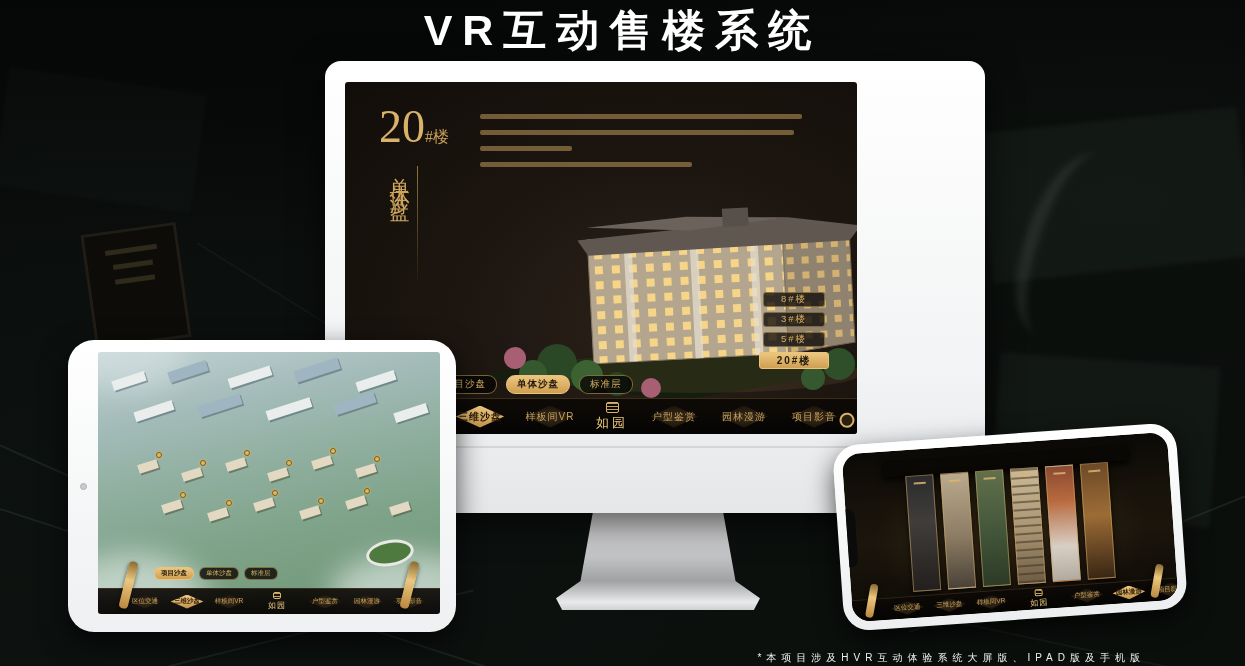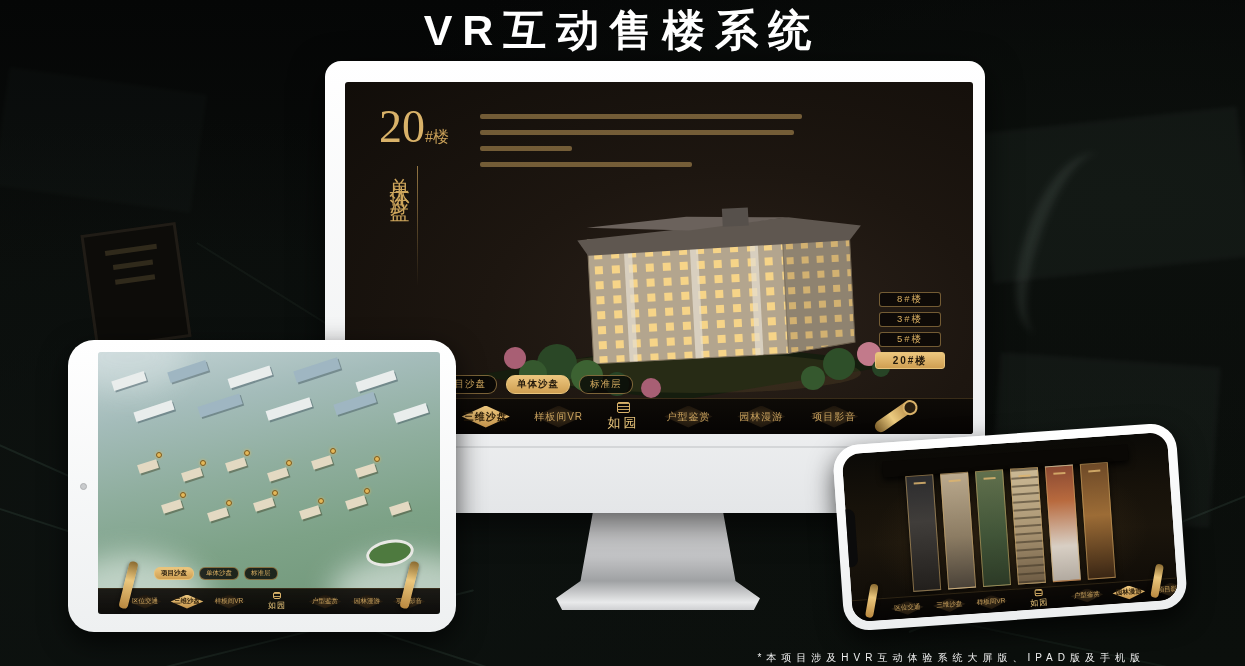--- a/index.html
+++ b/index.html
@@ -29,21 +29,21 @@
       transform:rotate(18deg);filter:blur(3px);}
   
   .page-title{position:absolute;top:2px;left:0;right:0;text-align:center;
       color:#ffffff;font-size:43px;font-weight:700;letter-spacing:10px;z-index:2;}
   .footnote{position:absolute;right:100px;bottom:1px;color:#f0f0f0;font-size:10px;
       letter-spacing:5px;z-index:6;}
   
   .monitor{position:absolute;left:325px;top:61px;width:660px;height:452px;z-index:1;
       background:linear-gradient(180deg,#ffffff 0%,#f2f3f4 70%,#e4e6e8 100%);
       border-radius:16px;box-shadow:0 10px 34px rgba(0,0,0,.65);}
-  .monitor-screen{position:absolute;left:20px;top:21px;width:628px;height:352px;
+  .monitor-screen{position:absolute;left:20px;top:21px;width:512px;height:352px;
       background:radial-gradient(ellipse at 62% 68%, #2b211a 0%, #1d1610 45%, #110d09 100%);
       border-radius:3px;overflow:hidden;}
   .monitor-chin-seam{position:absolute;left:0;right:0;top:385px;height:2px;background:#d4d6d8;}
   .monitor-stand{position:absolute;left:556px;top:513px;width:204px;height:97px;z-index:0;
       background:linear-gradient(180deg,#dededf 0%,#c3c4c6 45%,#9fa1a3 70%,#e9eaeb 92%,#cfd0d2 100%);
       clip-path:polygon(18% 0,82% 0,88% 70%,100% 88%,97% 100%,3% 100%,0 88%,12% 70%);}
   
   .headline{position:absolute;left:34px;top:22px;color:var(--gold);}
   .headline .num{font-family:"Liberation Serif", serif;font-size:46px;line-height:1;color:#d9b269;}
   .headline .suffix{font-family:"Liberation Serif", serif;font-size:16px;color:#c9a058;}

